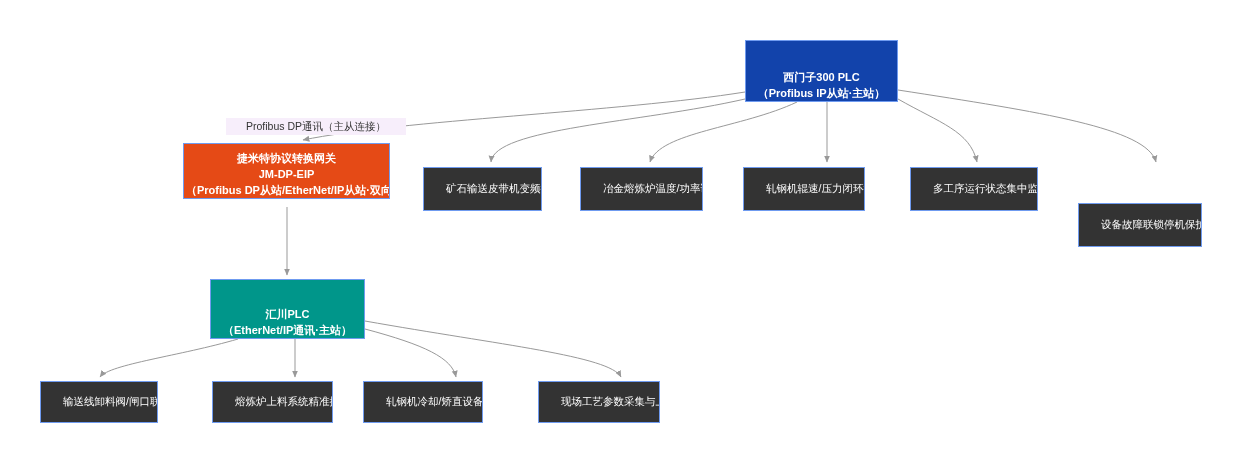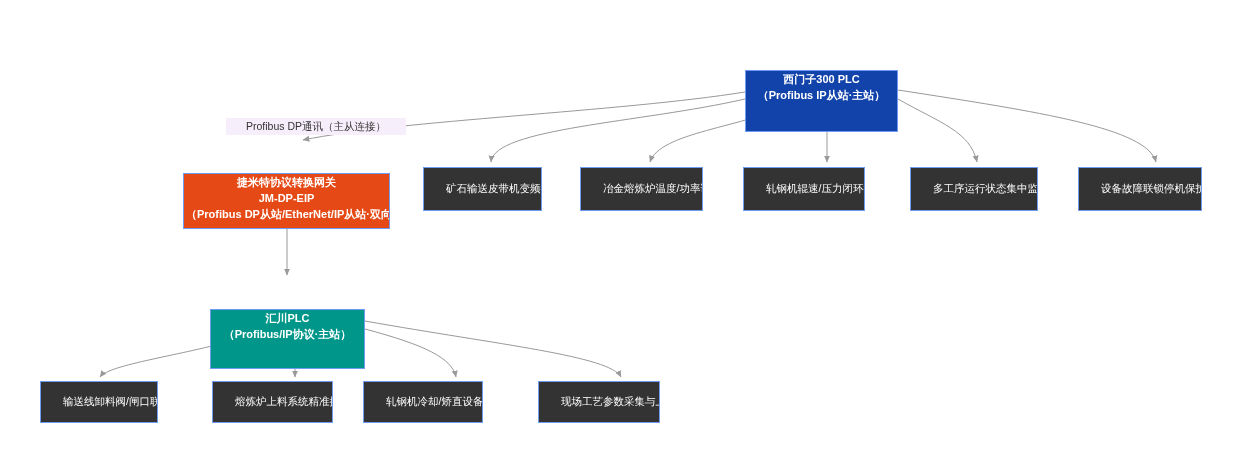--- a/index.html
+++ b/index.html
@@ -4,22 +4,22 @@
 <style>
   html,body{margin:0;padding:0;background:#ffffff;}
   #canvas{
     position:relative;width:1249px;height:466px;background:#ffffff;overflow:hidden;
     font-family:"Liberation Sans",sans-serif;
   }
   #edges{position:absolute;left:0;top:0;width:1249px;height:466px;}
 
   .node{
     position:absolute;box-sizing:border-box;border:1px solid #6f9bf0;color:#ffffff;
-    display:flex;flex-direction:column;align-items:center;justify-content:flex-start;
-    text-align:center;font-weight:bold;overflow:hidden;margin-top:30px;
+    display:flex;flex-direction:column;align-items:center;justify-content:flex-end;
+    text-align:center;font-weight:bold;overflow:hidden;
   }
   .node .ln{white-space:nowrap;line-height:16px;font-size:11px;}
 
   #node-siemens{left:745px;top:40px;width:153px;height:62px;background:#1243ab;}
   #node-gateway{left:183px;top:143px;width:207px;height:56px;background:#e54a16;}
   #node-gateway .ln3{align-self:flex-start;padding-left:2px;max-width:205px;overflow:hidden;}
   #node-inovance{left:210px;top:279px;width:155px;height:60px;background:#00968a;}
 
   .device{
     position:absolute;box-sizing:border-box;border:1px solid #6f9bf0;background:#333333;
@@ -27,21 +27,21 @@
     display:flex;align-items:center;
   }
   .device .txt{white-space:nowrap;padding-left:22px;display:block;}
 
   .mrow{top:167px;height:44px;}
   .brow{top:381px;height:42px;}
   #dev-m0{left:423px;width:119px;}
   #dev-m1{left:580px;width:123px;}
   #dev-m2{left:743px;width:122px;}
   #dev-m3{left:910px;width:128px;}
-  #dev-m4{left:1078px;width:124px;}
+  #dev-m4{left:1078px;width:124px;margin-top:36px;}
   #dev-b0{left:40px;width:118px;}
   #dev-b1{left:212px;width:121px;}
   #dev-b2{left:363px;width:120px;}
   #dev-b3{left:538px;width:122px;}
 
   .edge-label{
     position:absolute;background:#f7eefb;color:#333333;font-size:10.5px;
     padding:2px 20px;white-space:nowrap;line-height:13px;
   }
   #label-profibus{left:226px;top:118px;}
@@ -79,21 +79,21 @@
   </div>
 
   <div class="node" id="node-gateway">
     <span class="ln">捷米特协议转换网关</span>
     <span class="ln">JM-DP-EIP</span>
     <span class="ln ln3">（Profibus DP从站/EtherNet/IP从站·双向透传）</span>
   </div>
 
   <div class="node" id="node-inovance">
     <span class="ln">汇川PLC</span>
-    <span class="ln">（Profibus/IP协议·主站）</span>
+    <span class="ln">（EtherNet/IP通讯·主站）</span>
   </div>
 
   <div class="device mrow" id="dev-m0">
     <span class="txt">矿石输送皮带机变频控制</span>
   </div>
   <div class="device mrow" id="dev-m1">
     <span class="txt">冶金熔炼炉温度/功率调节</span>
   </div>
   <div class="device mrow" id="dev-m2">
     <span class="txt">轧钢机辊速/压力闭环控制</span>

